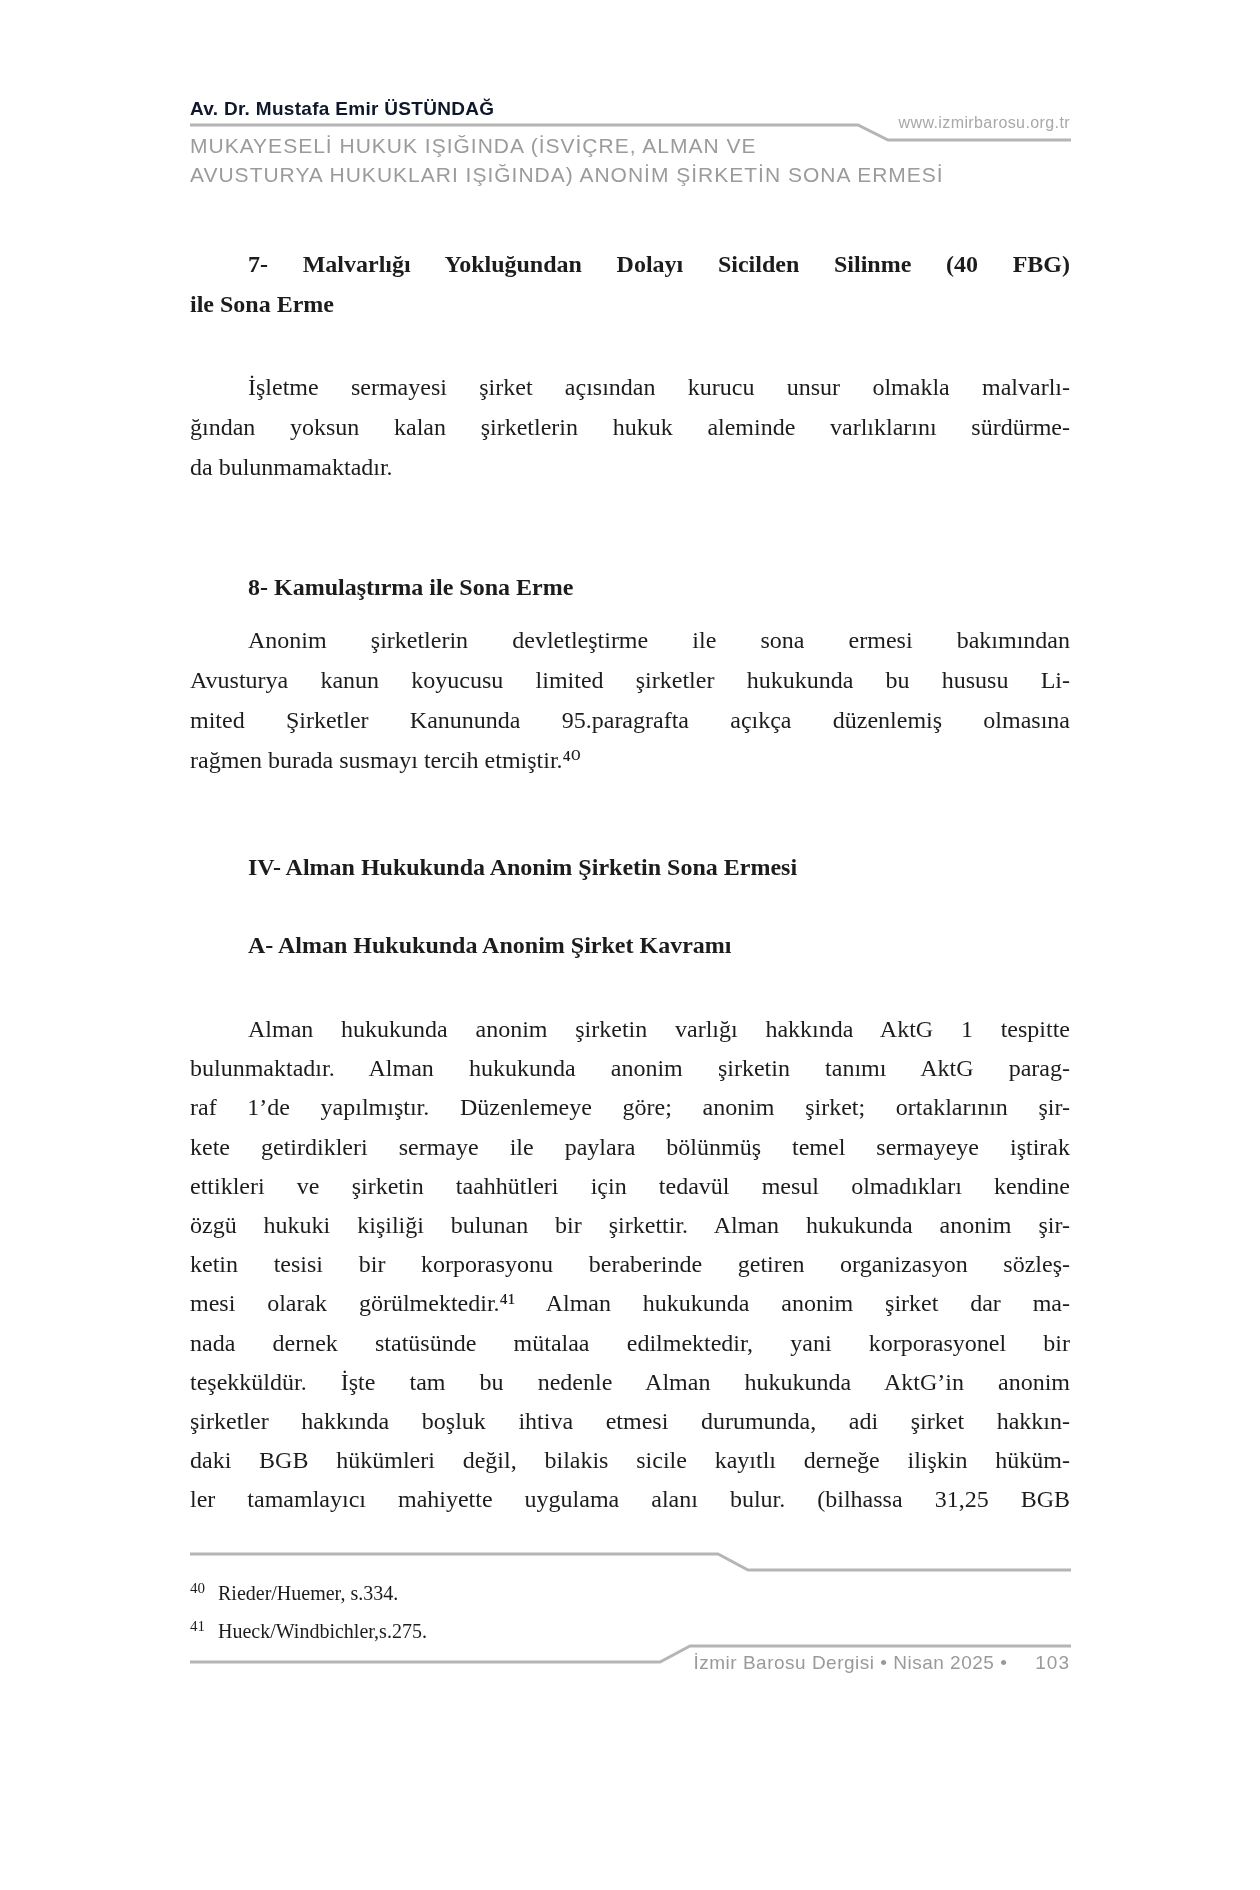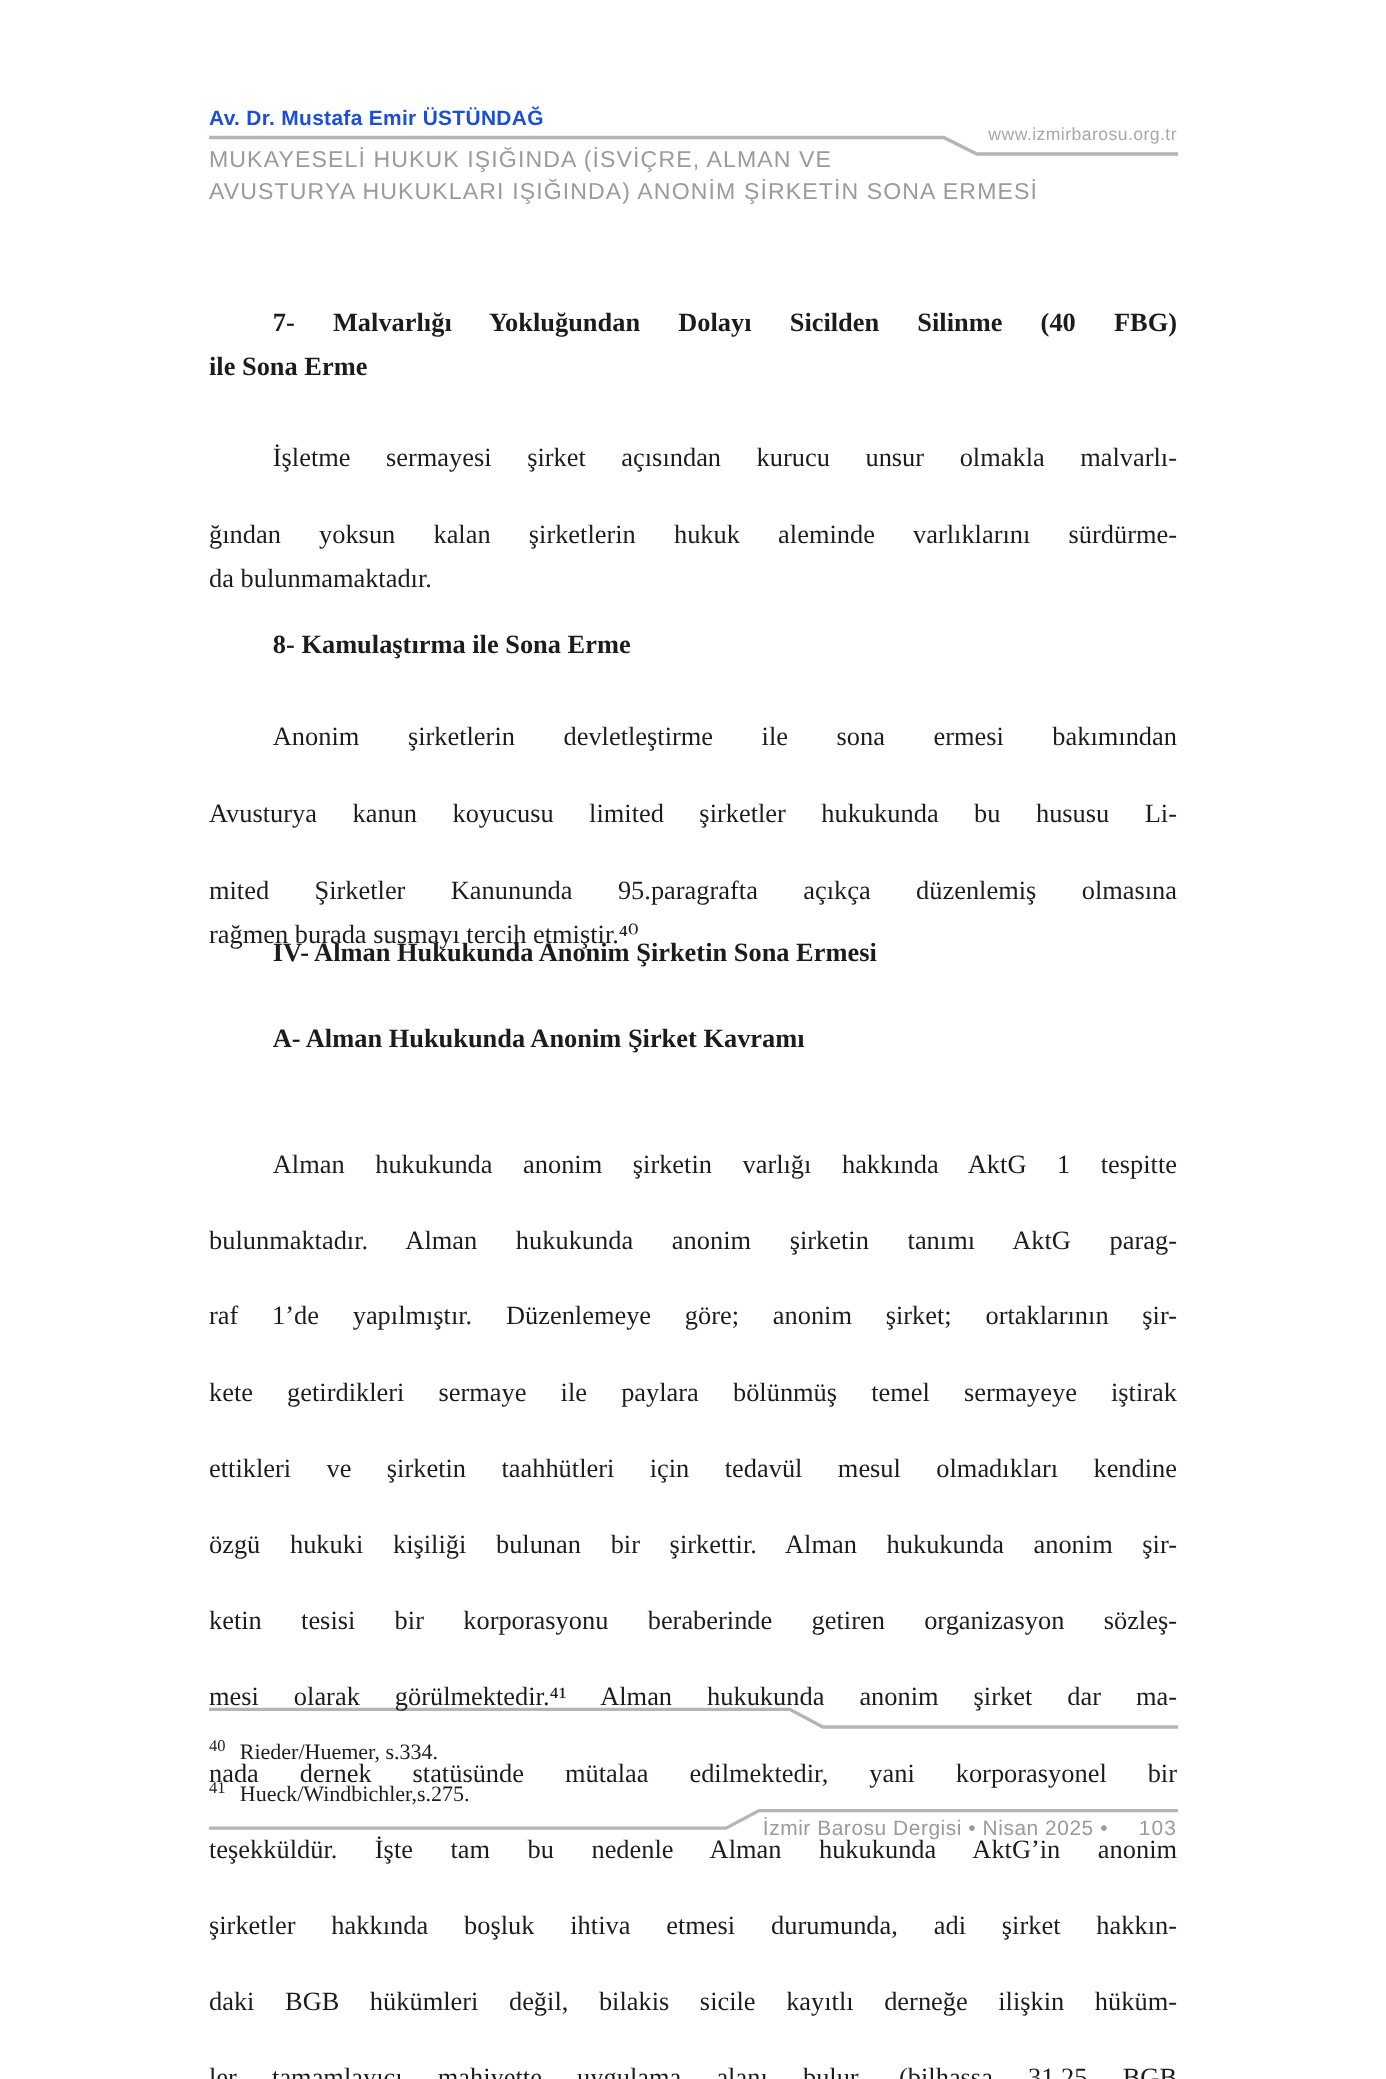--- a/index.html
+++ b/index.html
@@ -13,40 +13,40 @@
     color:#1c1c1c;
   }
   .abs{position:absolute;}
   svg.rules{position:absolute;left:0;top:0;pointer-events:none;}
 
   
   .hdr-author{
     left:190px;top:98px;width:700px;
     font-family:"Liberation Sans","DejaVu Sans",sans-serif;
     font-weight:bold;font-size:19px;letter-spacing:.3px;
-    color:#1d4ed8;
+    color:#0f172a;
   }
   .hdr-url{
     left:760px;top:114px;width:310px;text-align:right;
     font-family:"Liberation Sans","DejaVu Sans",sans-serif;
     font-size:16px;letter-spacing:.4px;color:#a8a8a8;
   }
   .hdr-title{
     left:190px;top:131px;width:900px;
     font-family:"Liberation Sans","DejaVu Sans",sans-serif;
     font-size:21px;letter-spacing:1px;line-height:29px;color:#9b9b9b;
   }
 
   
   .block{left:190px;width:880px;font-size:24px;line-height:40px;}
   .bold{font-weight:bold;}
   .indent{text-indent:58px;}
   .indent-first .tline:first-child{text-indent:58px;}
   .tline{min-height:1em;}
-  .just{text-align:justify;text-align-last:justify;margin-top:30px;}
+  .just{text-align:justify;text-align-last:justify;}
 
   
   .footnote{left:190px;width:880px;font-size:20px;color:#1c1c1c;}
   .fn-num{font-size:15px;position:relative;top:-7px;margin-right:13px;}
 
   
   .footer-text{
     left:190px;top:1652px;width:880px;text-align:right;
     font-family:"Liberation Sans","DejaVu Sans",sans-serif;
     font-size:19px;letter-spacing:.5px;color:#9a9a9a;

